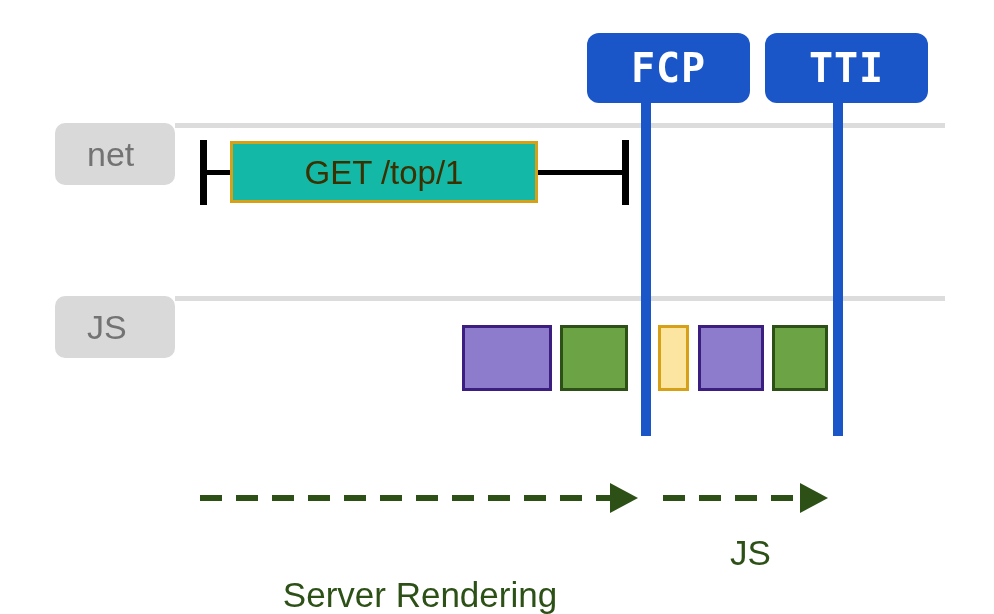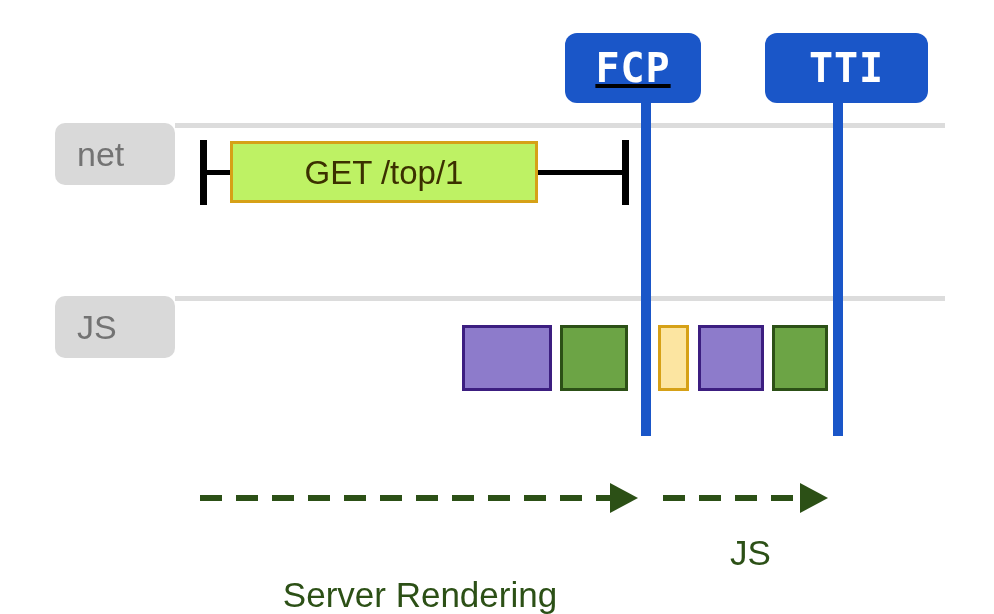--- a/index.html
+++ b/index.html
@@ -48,21 +48,21 @@
     height: 5px;
     background: #dcdcdc;
   }
   .track-label {
     position: absolute;
     height: 62px;
     background: #d9d9d9;
     border-radius: 10px;
     display: flex;
     align-items: center;
-    padding-left: 22px;
+    padding-left: 32px;
     box-sizing: border-box;
   }
   .track-label-text {
     color: #737373;
     font-size: 34px;
     line-height: 1;
   }
 
   
   .errbar-cap {
@@ -70,21 +70,21 @@
     width: 7px;
     background: #000000;
   }
   .errbar-stem {
     position: absolute;
     height: 5px;
     background: #000000;
   }
   .request-box {
     position: absolute;
-    background: #bef264;
+    background: #14b8a6;
     border: 3px solid #d6a117;
     box-sizing: border-box;
     display: flex;
     align-items: center;
     justify-content: center;
   }
   .request-box-label {
     color: #3b3000;
     font-size: 33px;
     line-height: 1;
@@ -150,21 +150,21 @@
   <div id="js-blocks-layer">
       <div class="js-block" style="left: 462px; top: 325px; width: 90px; height: 66px; background: rgb(141, 123, 203); border-color: rgb(60, 30, 128);"></div>
       <div class="js-block" style="left: 560px; top: 325px; width: 68px; height: 66px; background: rgb(108, 164, 69); border-color: rgb(44, 80, 22);"></div>
       <div class="js-block" style="left: 658px; top: 325px; width: 31px; height: 66px; background: rgb(252, 229, 161); border-color: rgb(214, 161, 23);"></div>
       <div class="js-block" style="left: 698px; top: 325px; width: 66px; height: 66px; background: rgb(141, 123, 203); border-color: rgb(60, 30, 128);"></div>
       <div class="js-block" style="left: 772px; top: 325px; width: 56px; height: 66px; background: rgb(108, 164, 69); border-color: rgb(44, 80, 22);"></div>
     </div>
 
   <div id="markers-layer">
       <div class="marker-line" style="left: 641px; top: 96px; height: 340px;"></div>
-      <div class="marker-badge" style="left: 565px; top: 33px; width: 136px; text-decoration: underline;">
+      <div class="marker-badge" style="left: 587px; top: 33px; width: 163px;">
         <span class="marker-badge-label">FCP</span>
       </div>
       <div class="marker-line" style="left: 833px; top: 96px; height: 340px;"></div>
       <div class="marker-badge" style="left: 757px; top: 33px; width: 163px; margin-left: 8px;">
         <span class="marker-badge-label">TTI</span>
       </div>
     </div>
 
   <div id="phases-layer">
       <div class="phase-arrow-dash" style="left: 200px; top: 495px; width: 412px;"></div>

